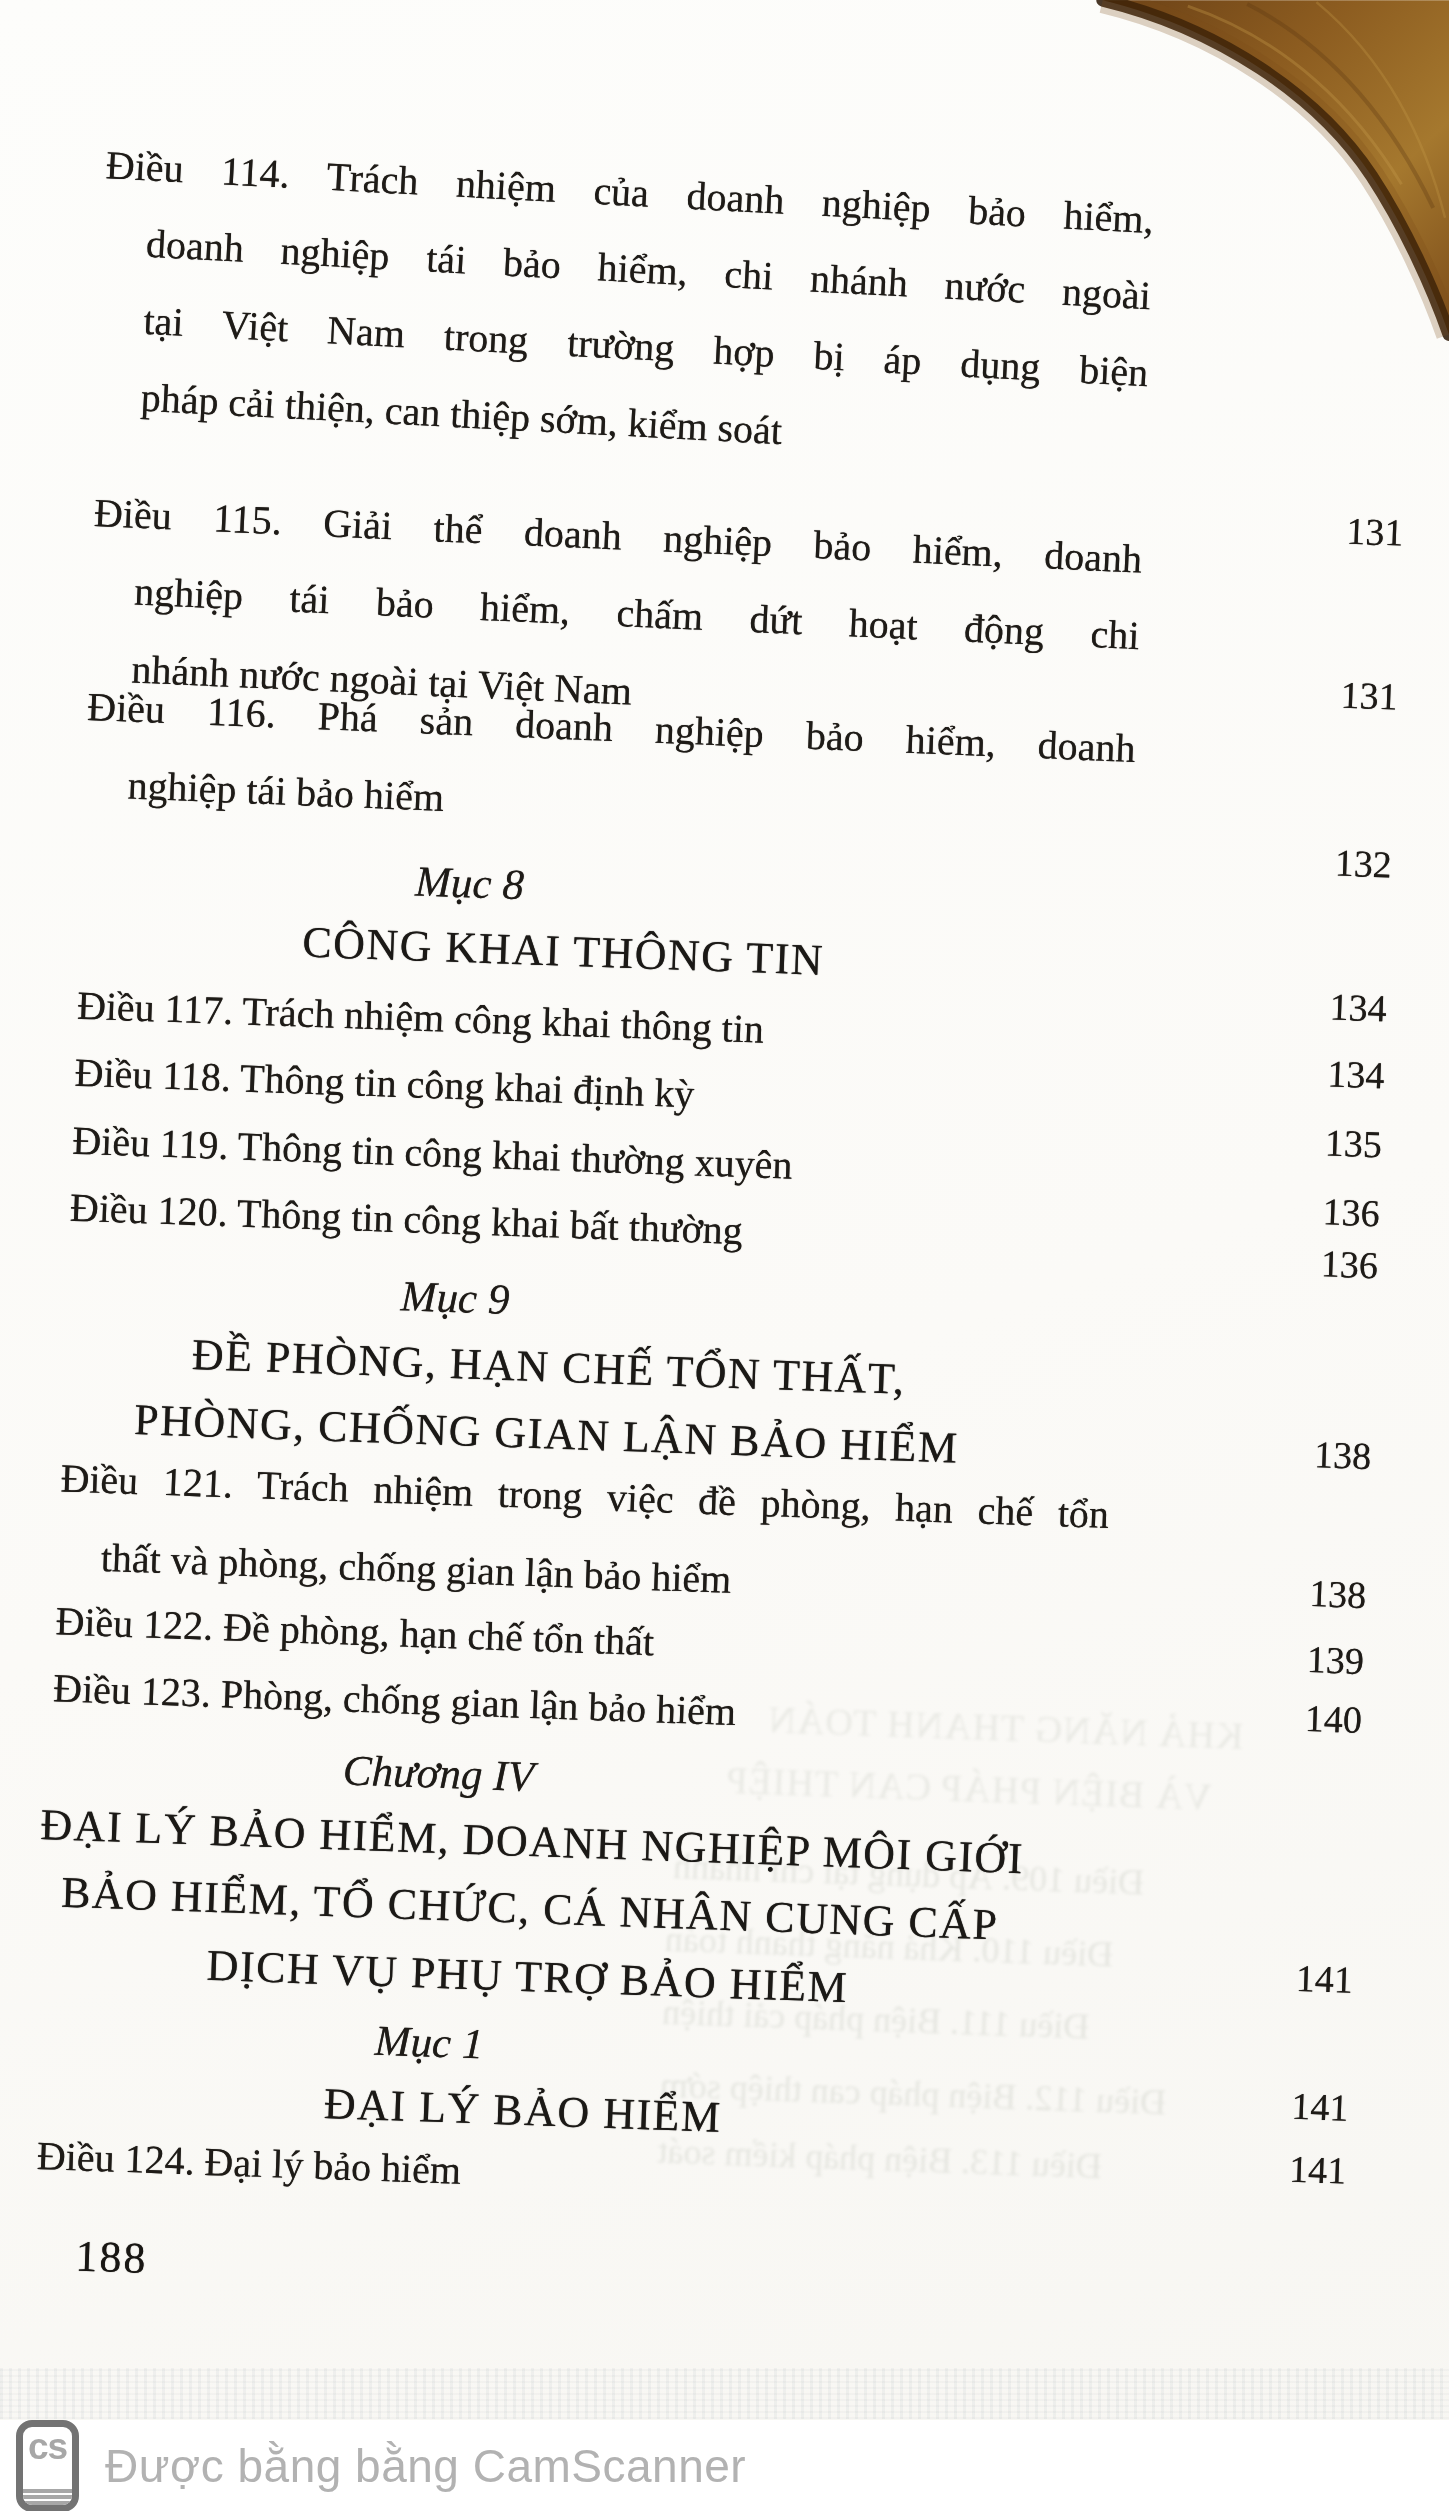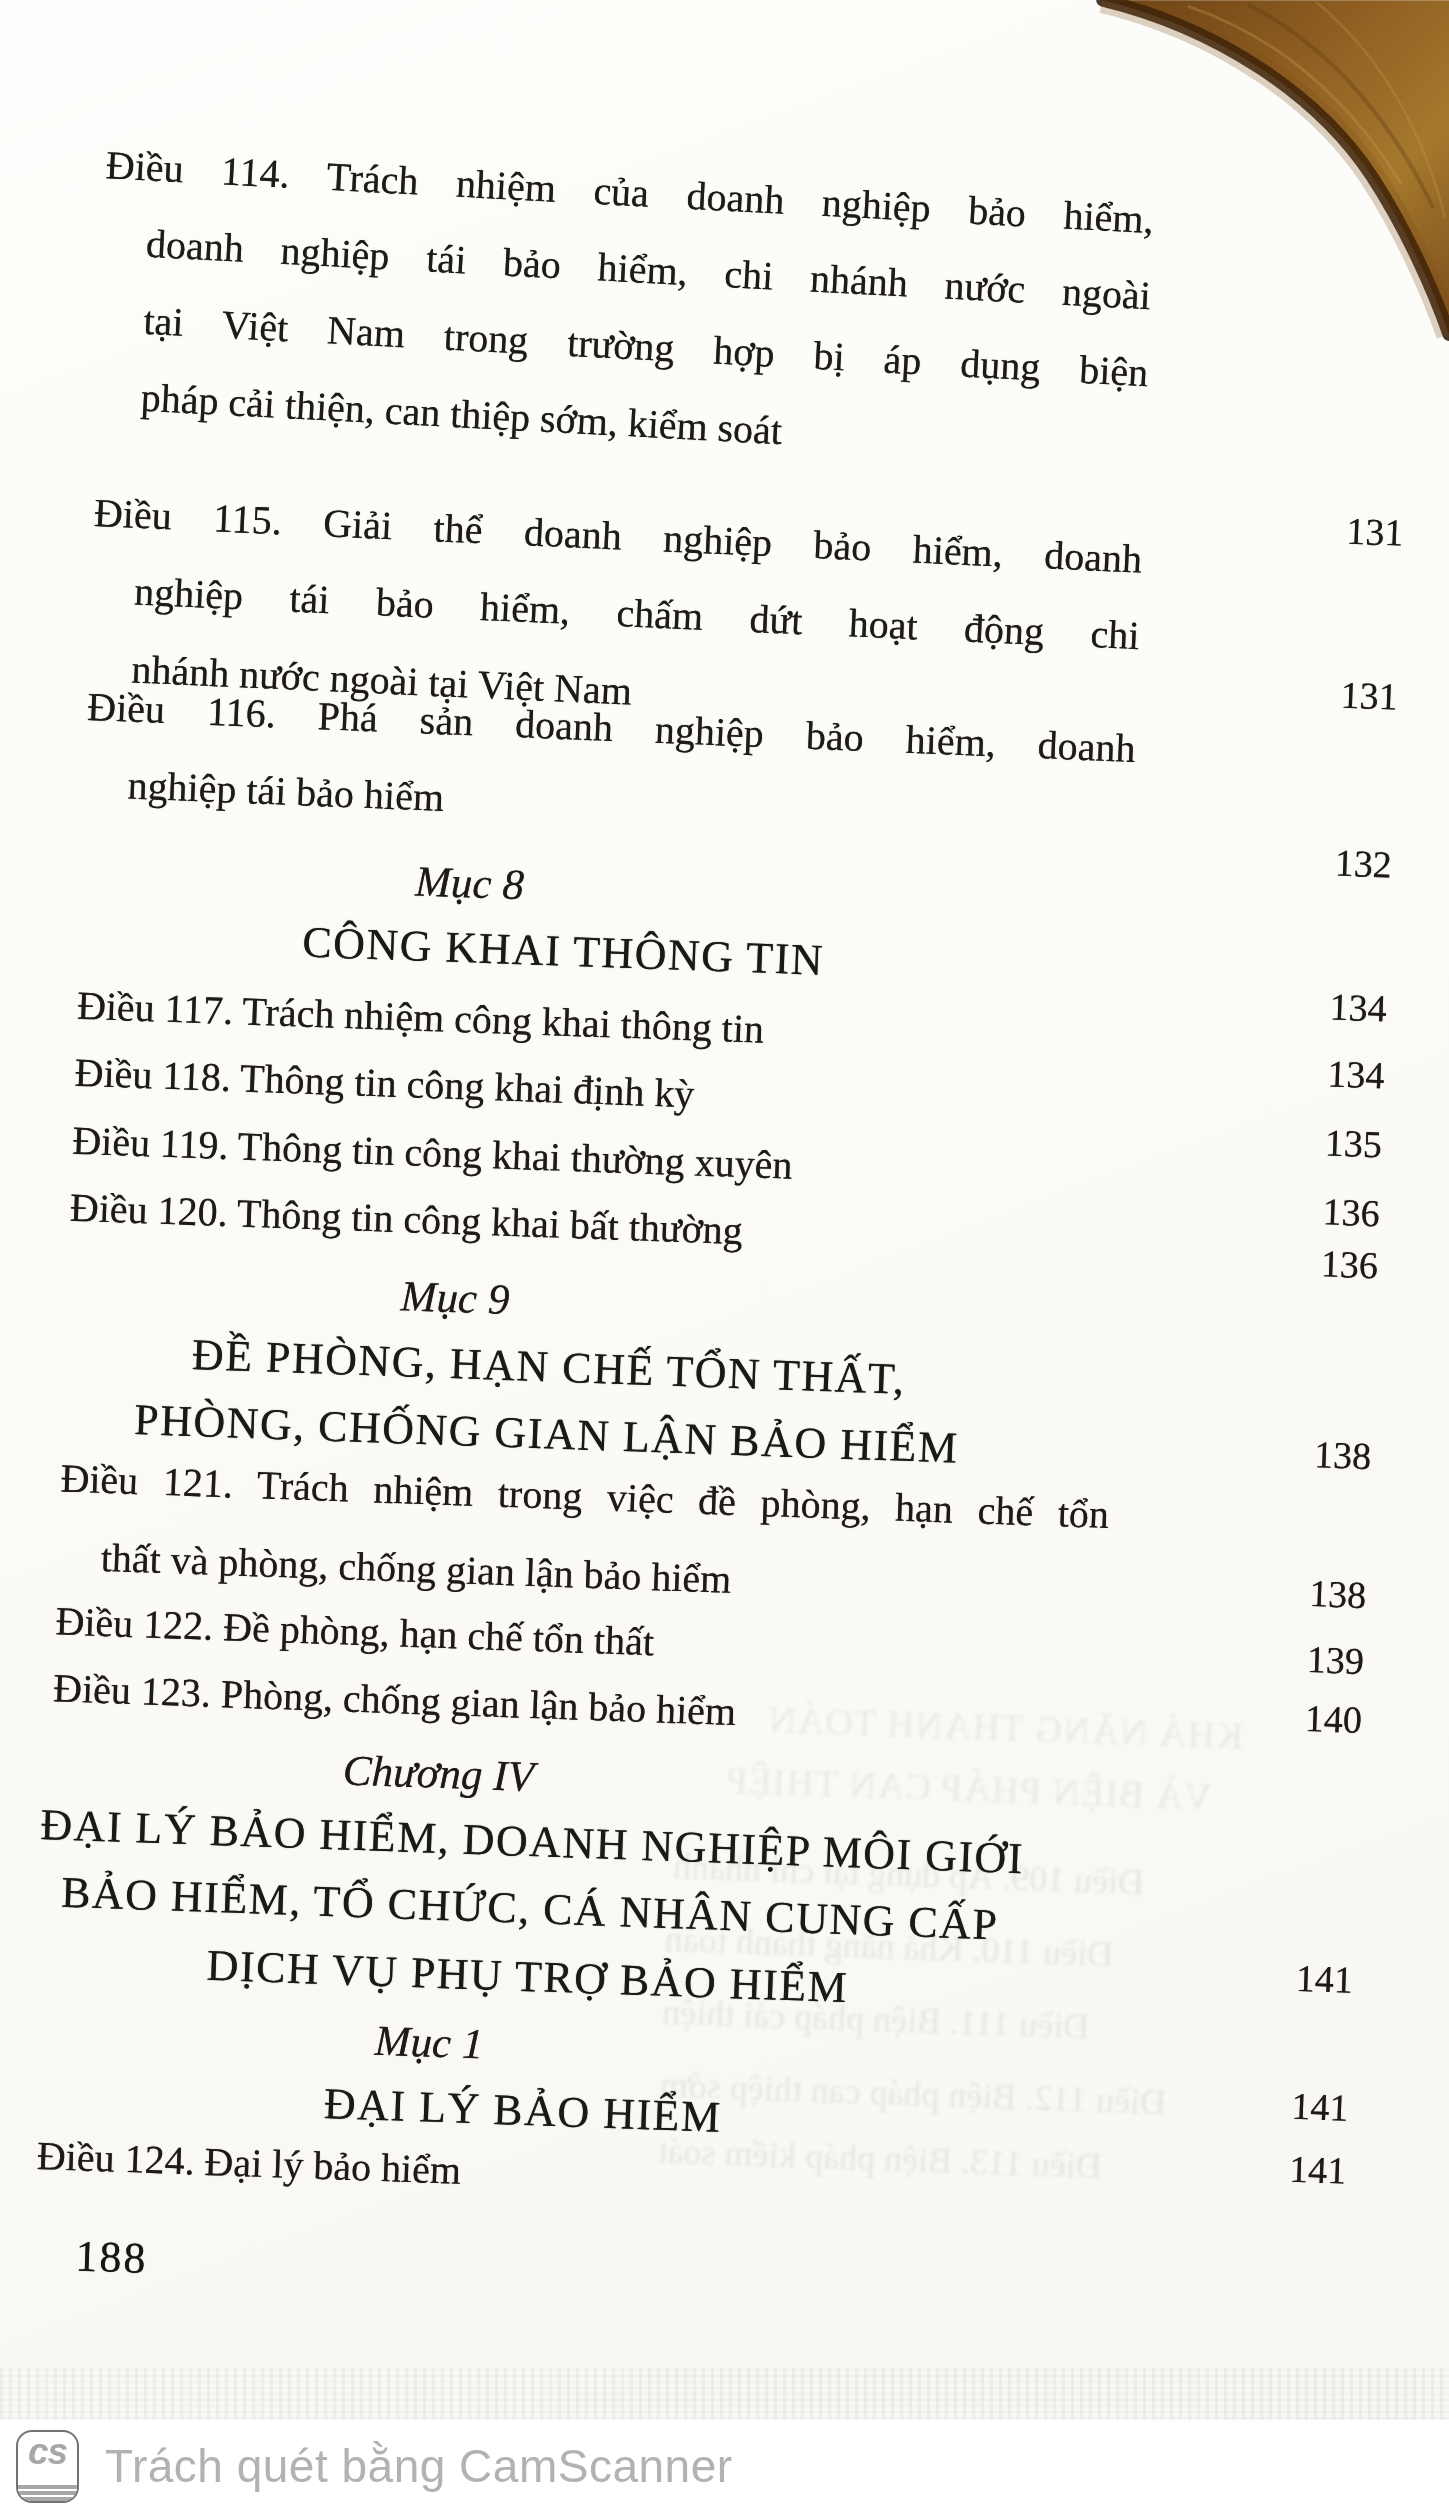--- a/index.html
+++ b/index.html
@@ -66,30 +66,29 @@
   }
   
   .cam-bar{
     position:absolute;left:0;top:2420px;width:1449px;height:92px;
     background:#ffffff;
     display:flex;align-items:center;
     font-family:"Liberation Sans","DejaVu Sans",sans-serif;
   }
   .cs-logo{
     position:relative;
-    width:63px;height:73px;
+    width:63px;height:92px;
     margin-left:16px;
-    border:2px solid #737373;
+    border:7px solid #737373;
     border-radius:16px;
     box-sizing:border-box;
     background:#fff;
     display:flex;align-items:flex-start;justify-content:center;
     overflow:hidden;
     flex:0 0 auto;
-    font-style:italic;
   }
   .cs-logo .cs-text{
     font-size:37px;font-weight:bold;color:#a7a7a7;
     line-height:40px;letter-spacing:-1px;
   }
   .cs-logo .cs-bed{
     position:absolute;left:0;right:0;bottom:0;height:18px;
     background:
       repeating-linear-gradient(0deg,#a7a7a7 0 4px,#ffffff 4px 6px);
   }
@@ -179,17 +178,17 @@
     <path d="M430,2 C500,60 540,140 560,220" fill="none" stroke="#c79a4a" stroke-width="2.5" opacity="0.3"></path>
   </svg>
 
   <div class="noise-band"></div>
 
   <div class="cam-bar">
     <div class="cs-logo">
       <span class="cs-text">cs</span>
       <span class="cs-bed"></span>
     </div>
-    <div class="cam-caption">Trách quét bằng CamScanner</div>
+    <div class="cam-caption">Được bằng bằng CamScanner</div>
   </div>
 
 </div>
 
 
 </body></html>

